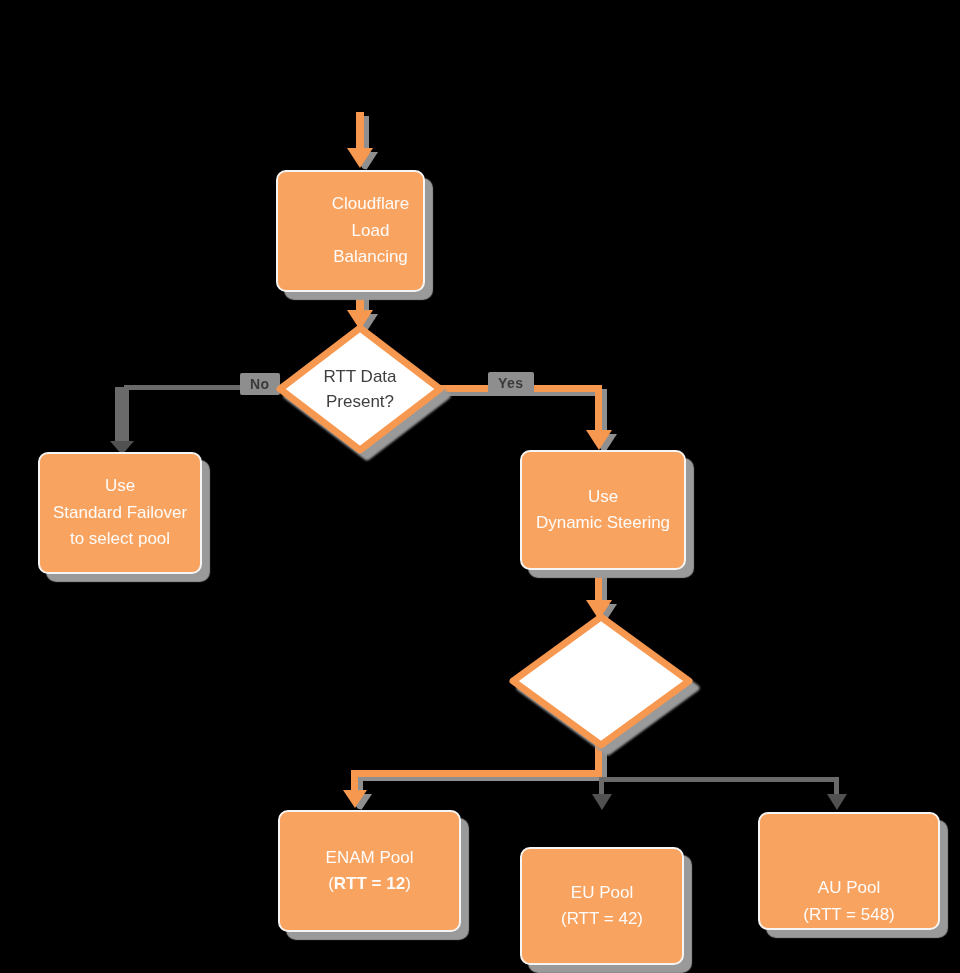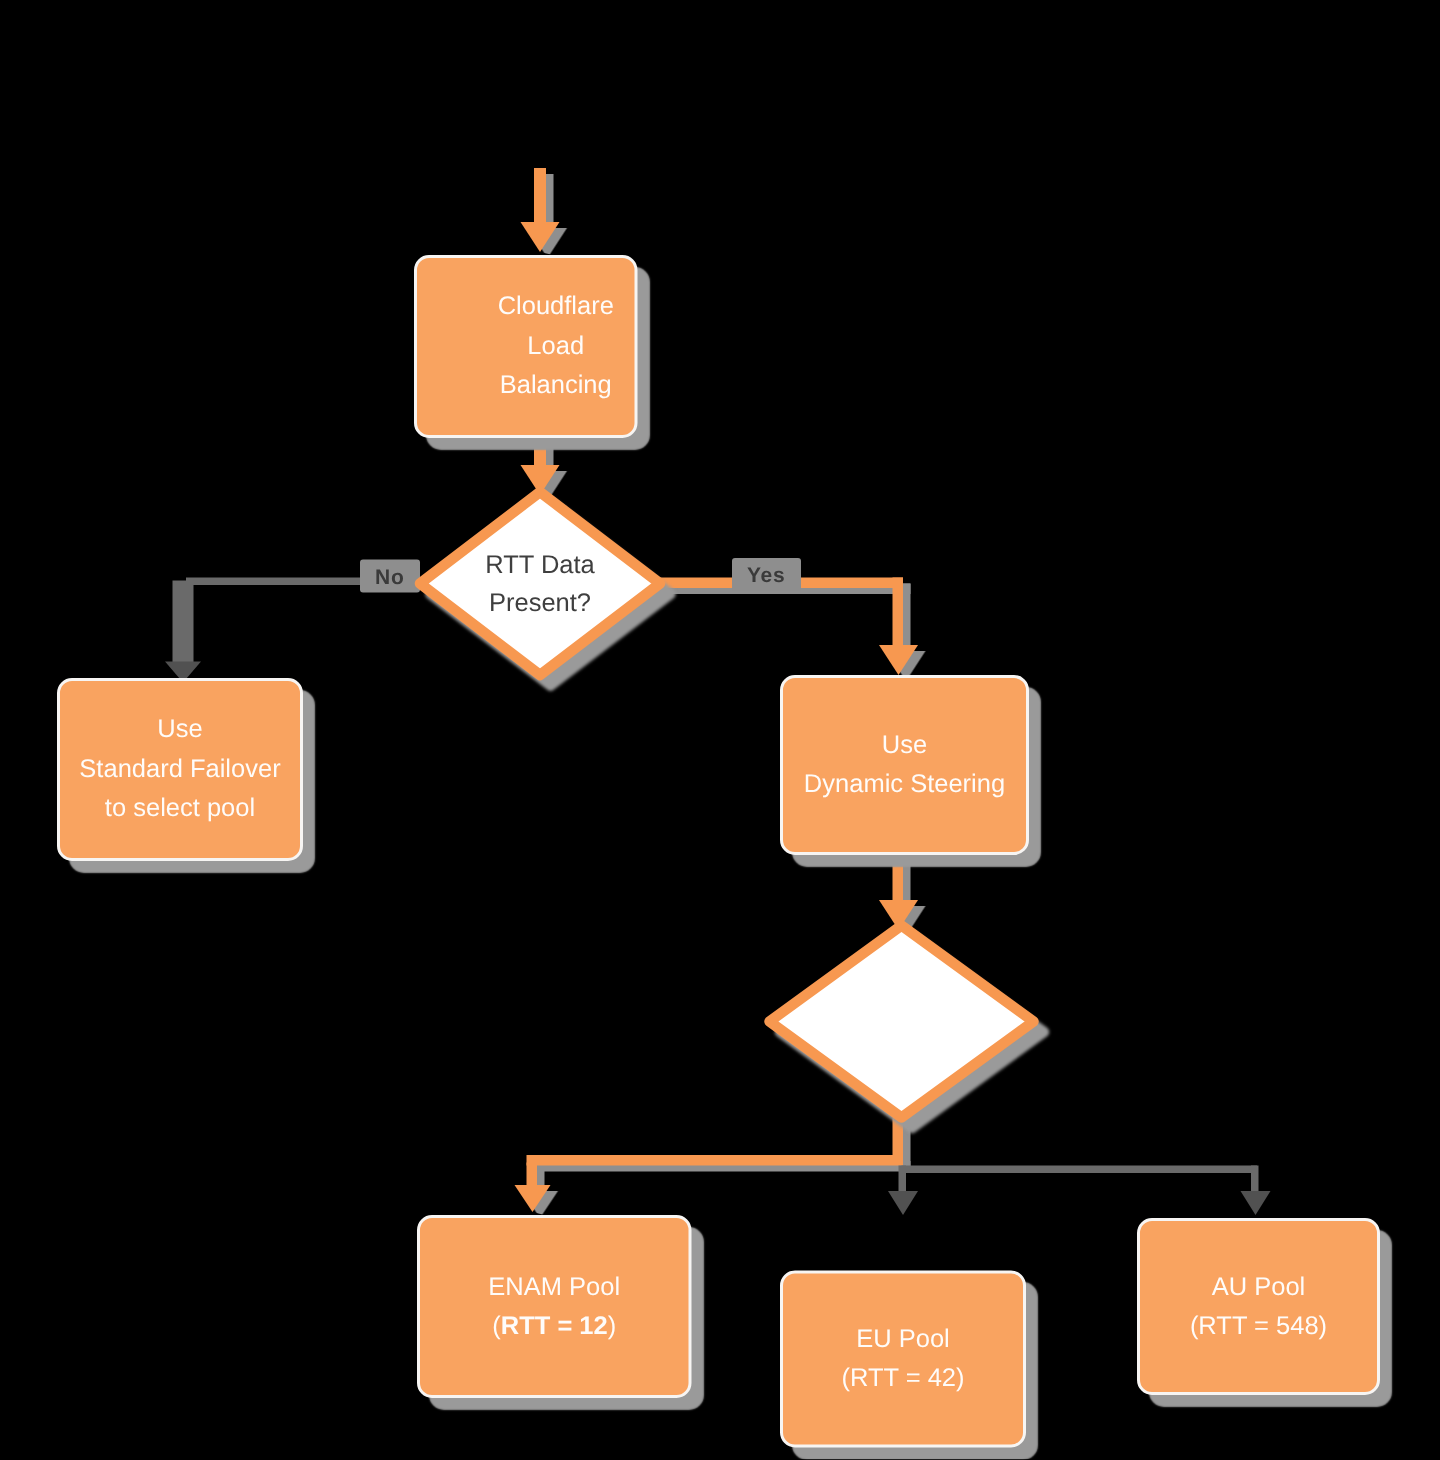--- a/index.html
+++ b/index.html
@@ -37,21 +37,21 @@
     box-shadow:6px 6px 2px var(--shadow);
     color:var(--text-dark);
     font-size:17px;
   }
   .client{left:278px;top:40px;width:164px;height:76px;}
   .cf{left:276px;top:170px;width:149px;height:122px;padding-left:40px;}
   .failover{left:38px;top:452px;width:164px;height:122px;}
   .dynamic{left:520px;top:450px;width:166px;height:120px;}
   .enam{left:278px;top:810px;width:183px;height:122px;}
   .eu{left:520px;top:812px;width:164px;height:118px;margin-top:35px;}
-  .au{left:758px;top:812px;width:162px;height:118px;}
+  .au{left:758px;top:812px;width:182px;height:118px;align-items:flex-end;}
   .diamond-svg{position:absolute;overflow:visible;}
   .d1{left:274px;top:323px;width:172px;height:132px;}
   .d2{left:508px;top:612px;width:186px;height:138px;}
   .diamond-text{
     position:absolute;display:flex;align-items:center;justify-content:center;
     text-align:center;color:var(--text-dark);font-size:17px;line-height:1.5;
   }
   .d1t{left:274px;top:323px;width:172px;height:132px;justify-content:center;}
   .d2t{left:508px;top:612px;width:186px;height:138px;}
   .dshadow{filter:drop-shadow(7px 7px 1px var(--shadow));}

